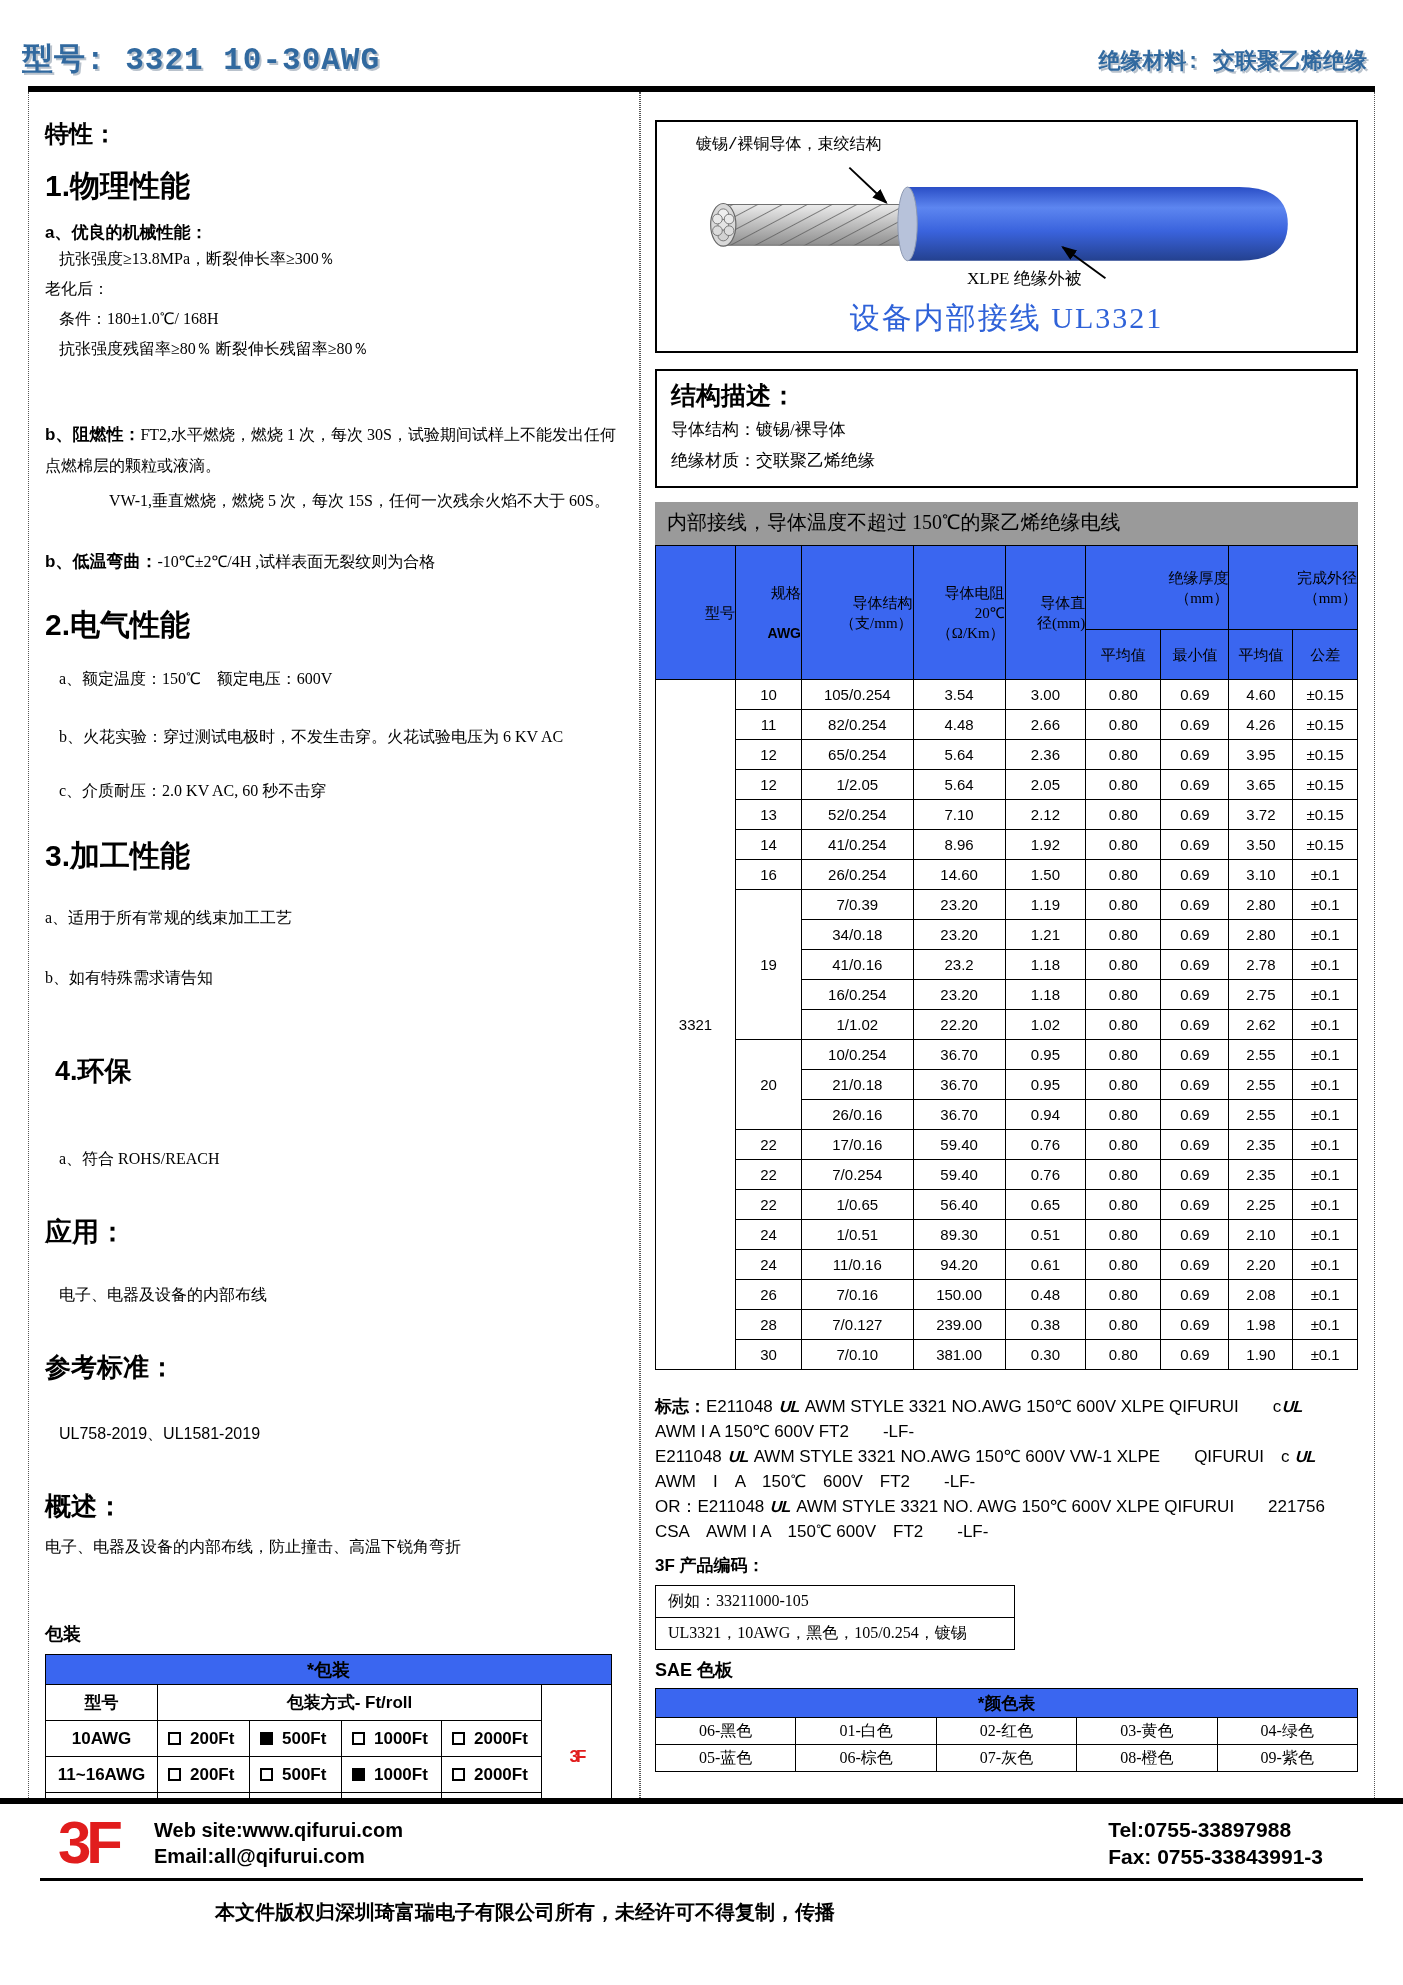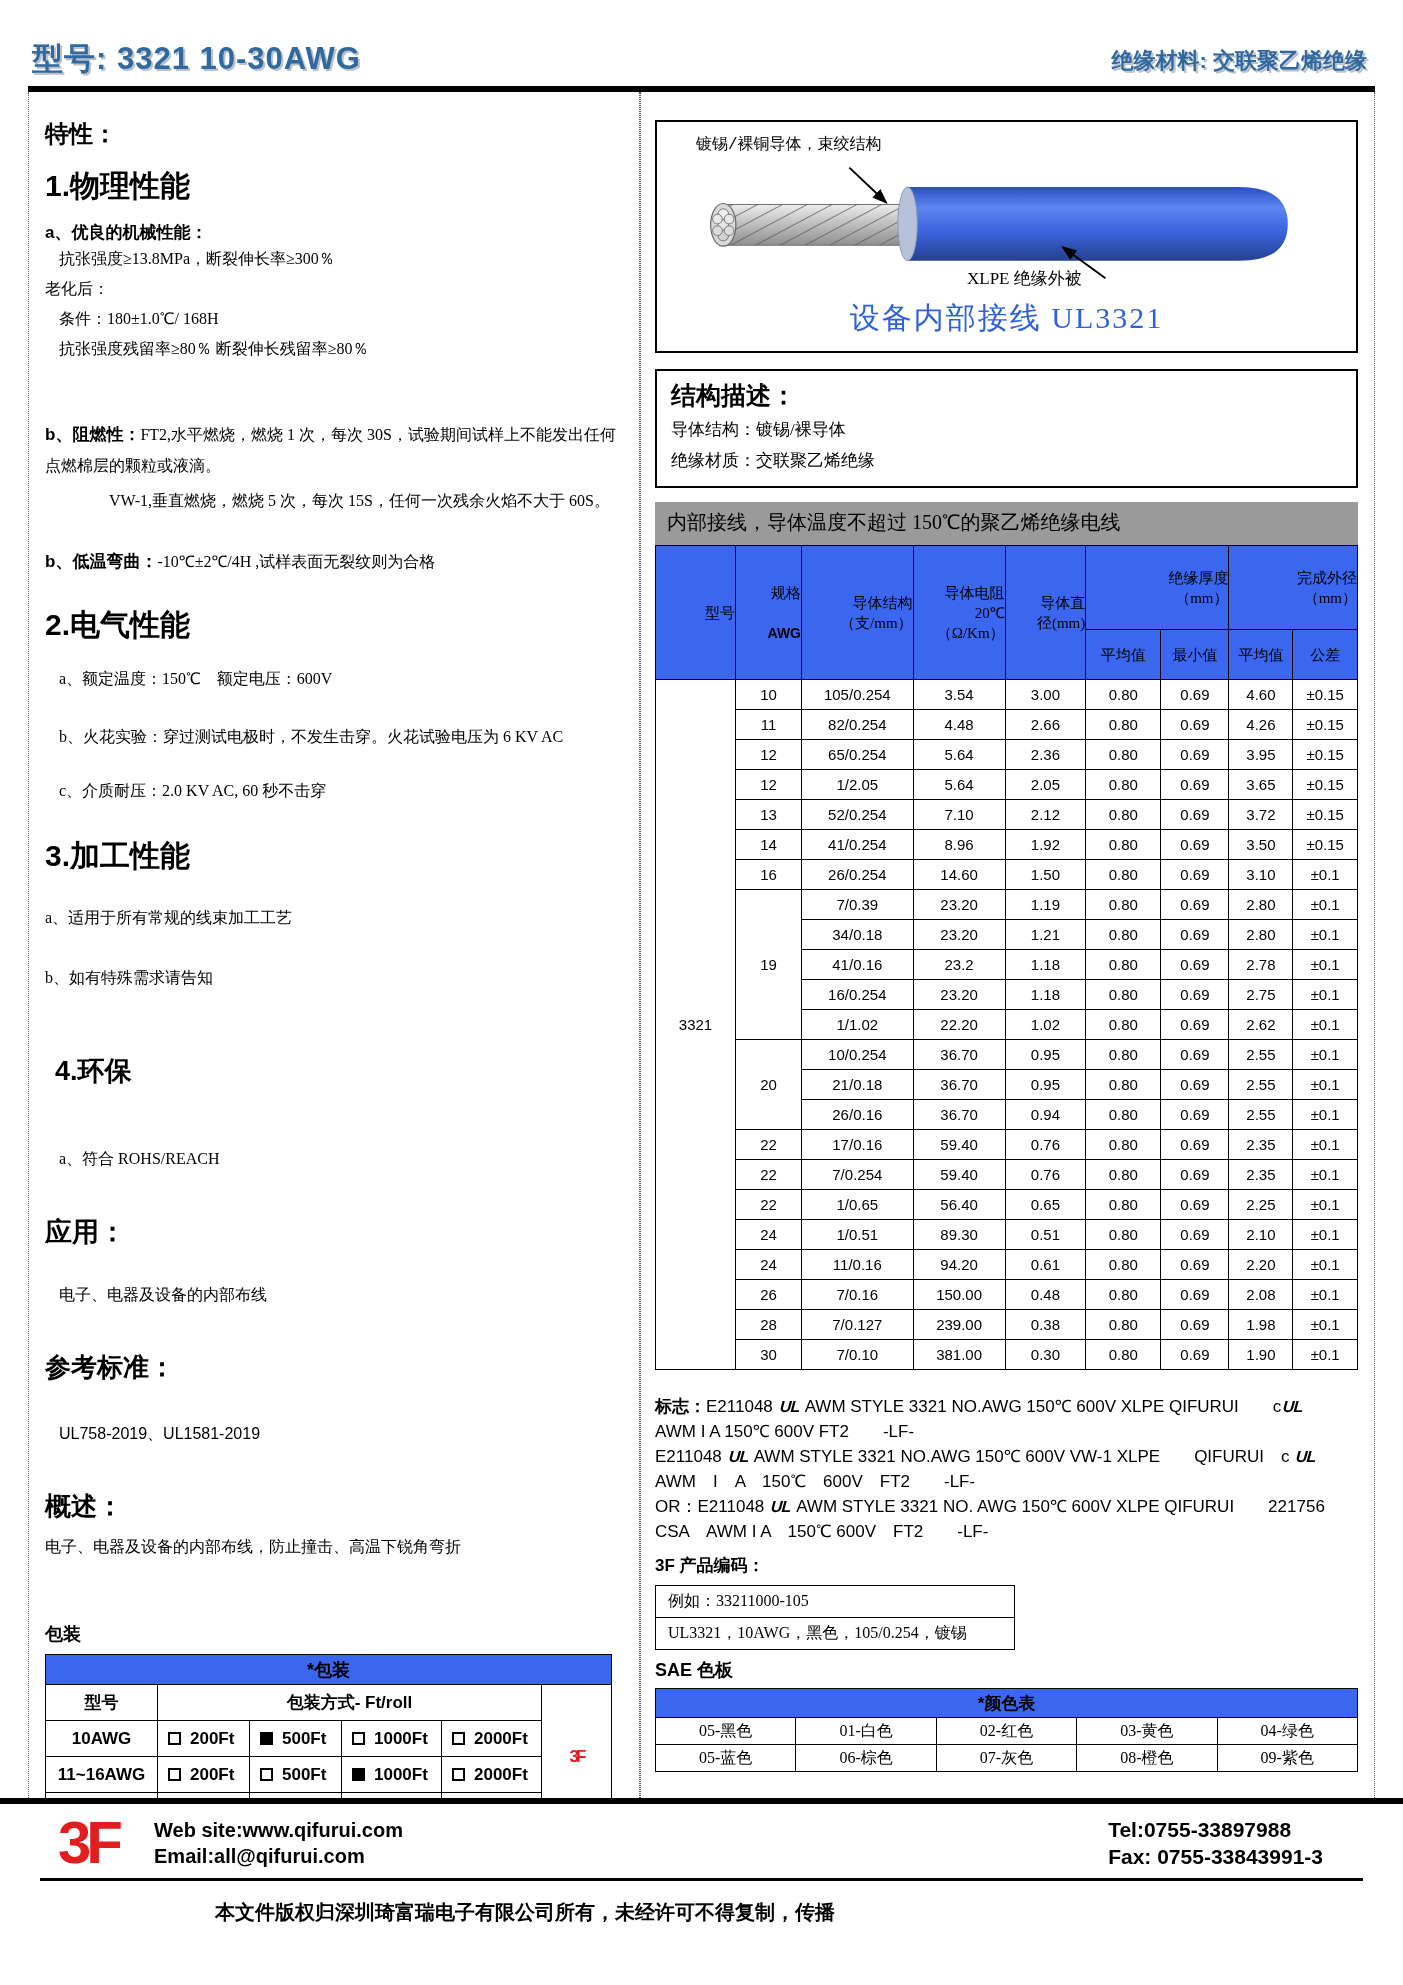--- a/index.html
+++ b/index.html
@@ -3,21 +3,21 @@
 <meta charset="utf-8">
 <style>
   * { margin:0; padding:0; box-sizing:border-box; }
   html,body { background:#e8e8e8; }
   body { font-family:"Liberation Sans", sans-serif; }
   .page {
     position:relative; width:1403px; height:1985px; margin:0 auto;
     background:#ffffff; overflow:hidden; color:#000;
   }
   
-  .hdr { display:flex; justify-content:space-between; align-items:flex-end; padding:38px 36px 6px 32px; }
+  .hdr { display:flex; justify-content:space-between; align-items:flex-end; padding:38px 36px 6px 22px;font-family:Liberation Mono, monospace; }
   .hdr-left {
     font-size:31px; font-weight:bold; color:#31699f; letter-spacing:1px;
     text-shadow:2px 2px 0 #b9c2cc;
   }
   .hdr-right {
     font-size:22px; font-weight:bold; color:#31699f;
     text-shadow:2px 2px 0 #b9c2cc; padding-bottom:4px;
   }
   .rule-double { margin:0 28px; height:5px; border-top:4px solid #000; border-bottom:2px solid #000; }
   
@@ -529,21 +529,21 @@
         <div>UL3321，10AWG，黑色，105/0.254，镀锡</div>
       </div>
 
       <div class="sae-label">SAE 色板</div>
       <table class="sae-table">
         <tbody>
           <tr class="sae-title">
             <td colspan="5">*颜色表</td>
           </tr>
         <tr>
-              <td>05-黑色</td>
+              <td>06-黑色</td>
               <td>01-白色</td>
               <td>02-红色</td>
               <td>03-黄色</td>
               <td>04-绿色</td>
             </tr>
             <tr>
               <td>05-蓝色</td>
               <td>06-棕色</td>
               <td>07-灰色</td>
               <td>08-橙色</td>

